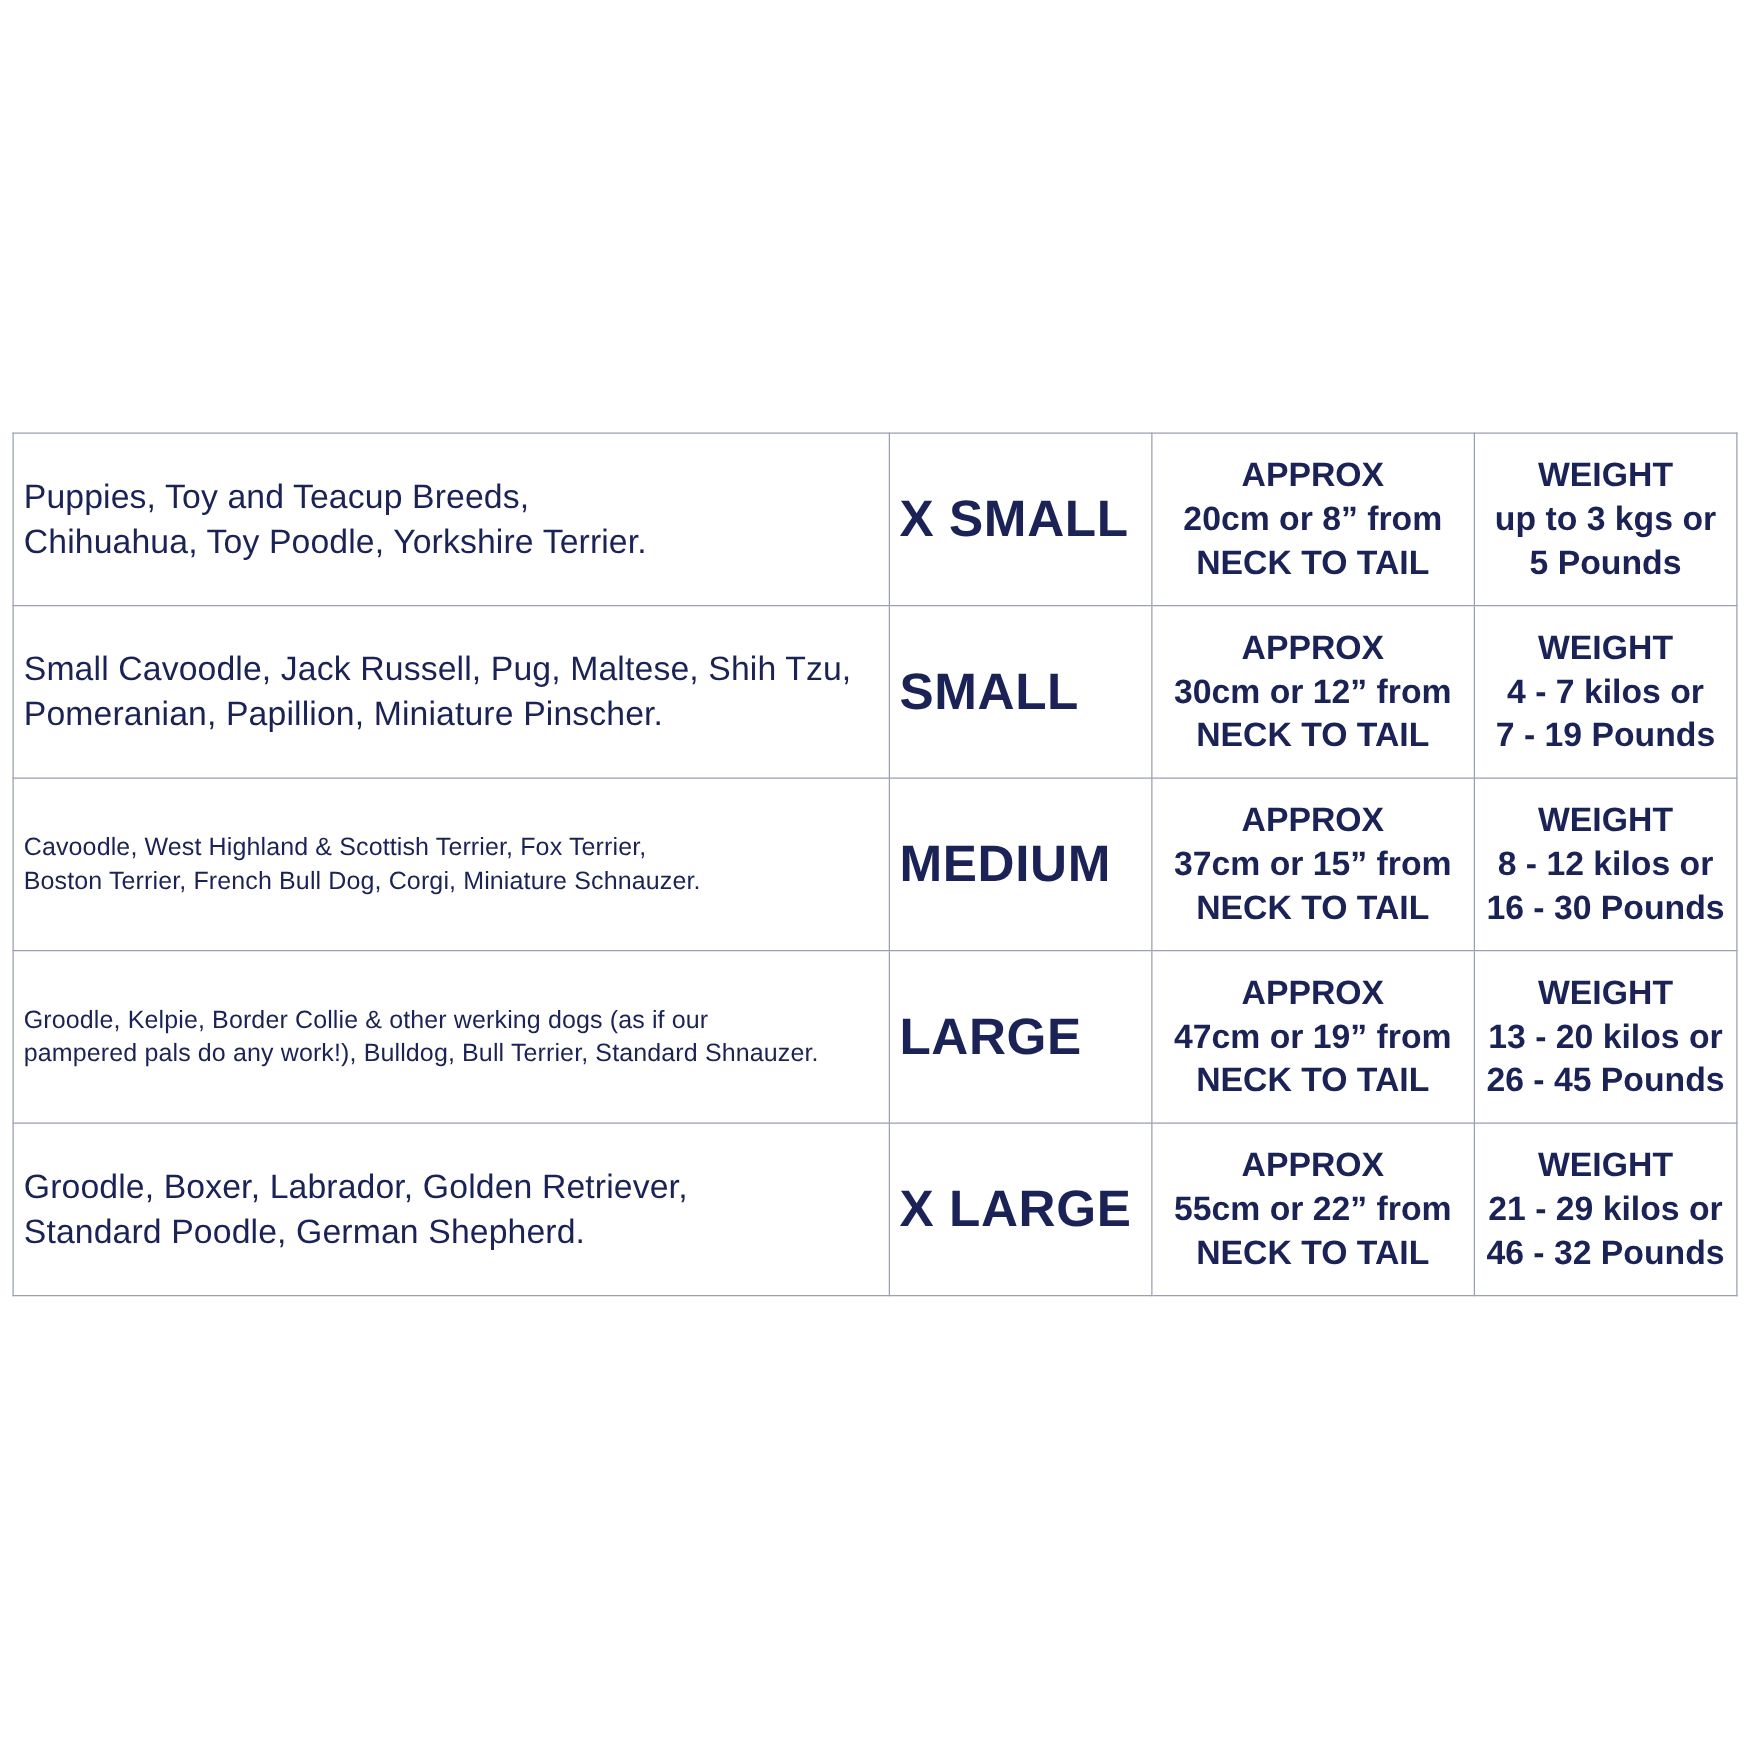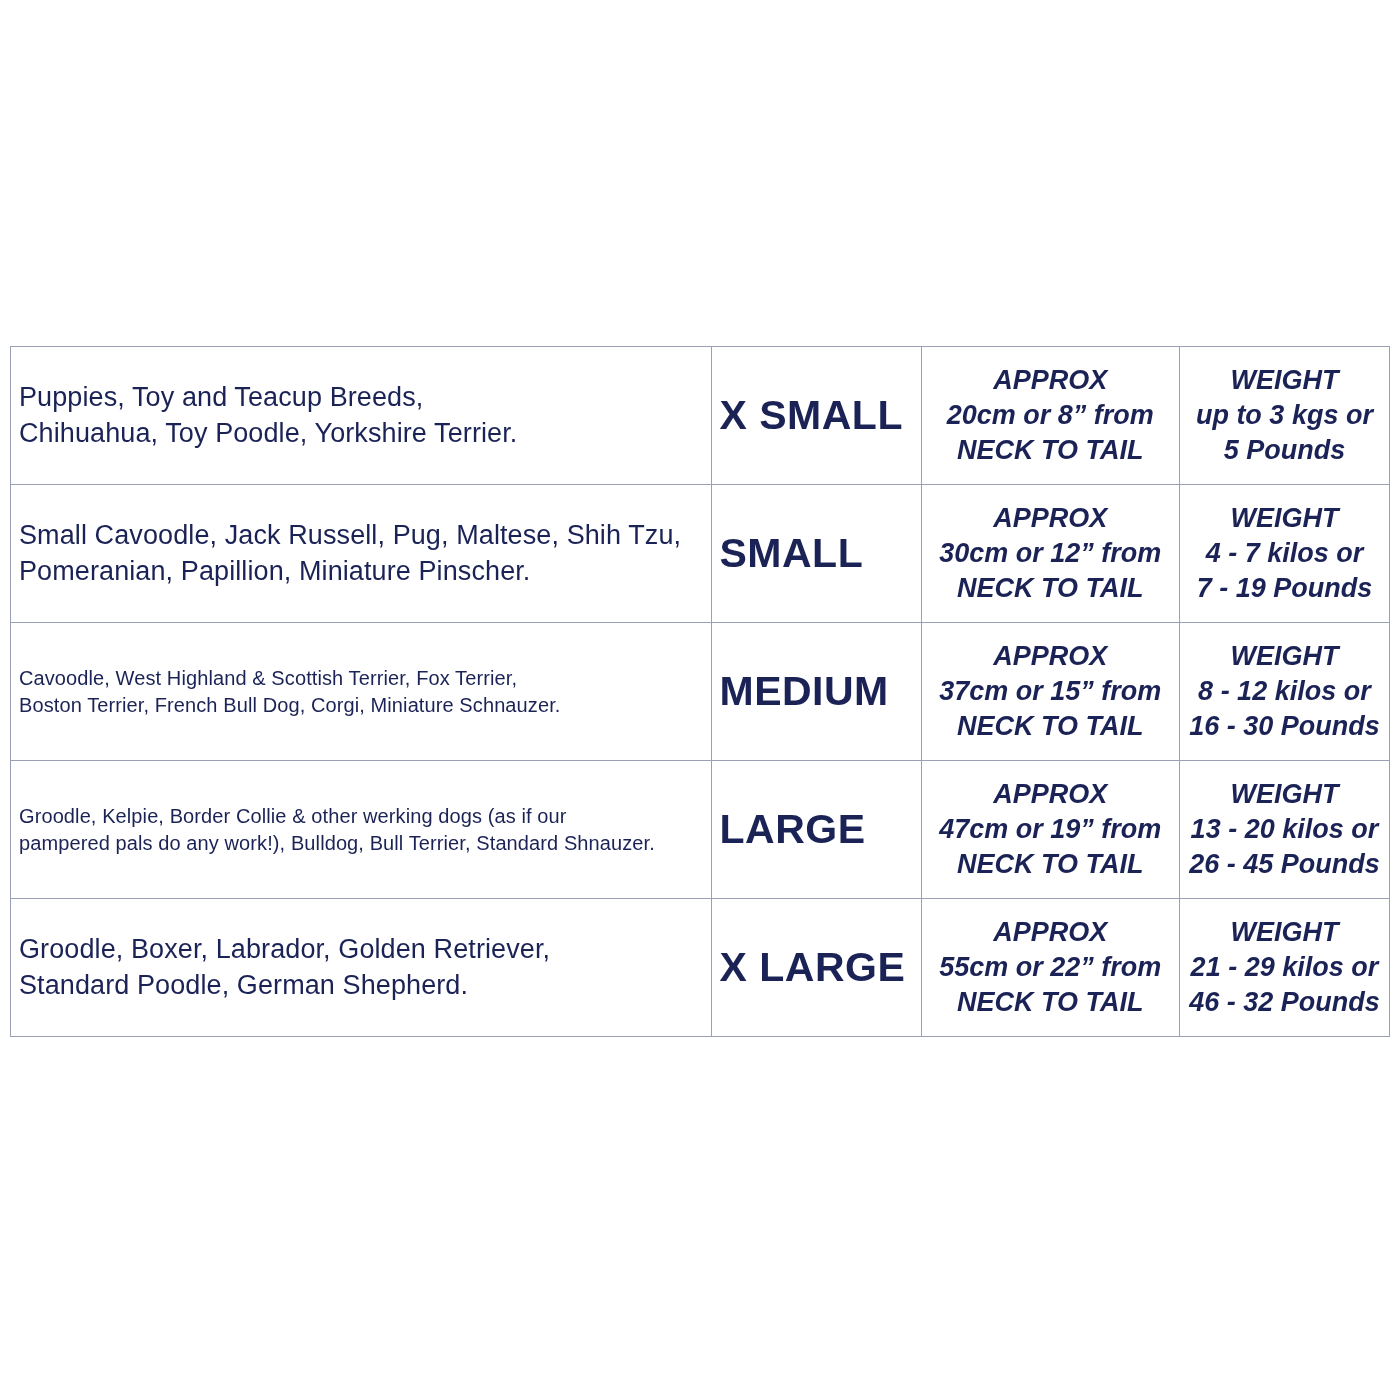--- a/index.html
+++ b/index.html
@@ -53,21 +53,21 @@
     letter-spacing: 0.5px;
     white-space: nowrap;
   }
 
   .approx-cell, .weight-cell {
     text-align: center;
     font-size: 27px;
     font-weight: bold;
     line-height: 1.30;
   }
-  .approx-cell .line, .weight-cell .line { display: block; white-space: nowrap; font-style: italic; }
+  .approx-cell .line, .weight-cell .line { display: block; white-space: nowrap; }
 
   #size-chart tr { height: 138px; }
 </style>
 </head>
 <body>
 
 <table id="size-chart">
   <colgroup>
     <col class="col-breeds">
     <col class="col-size">

